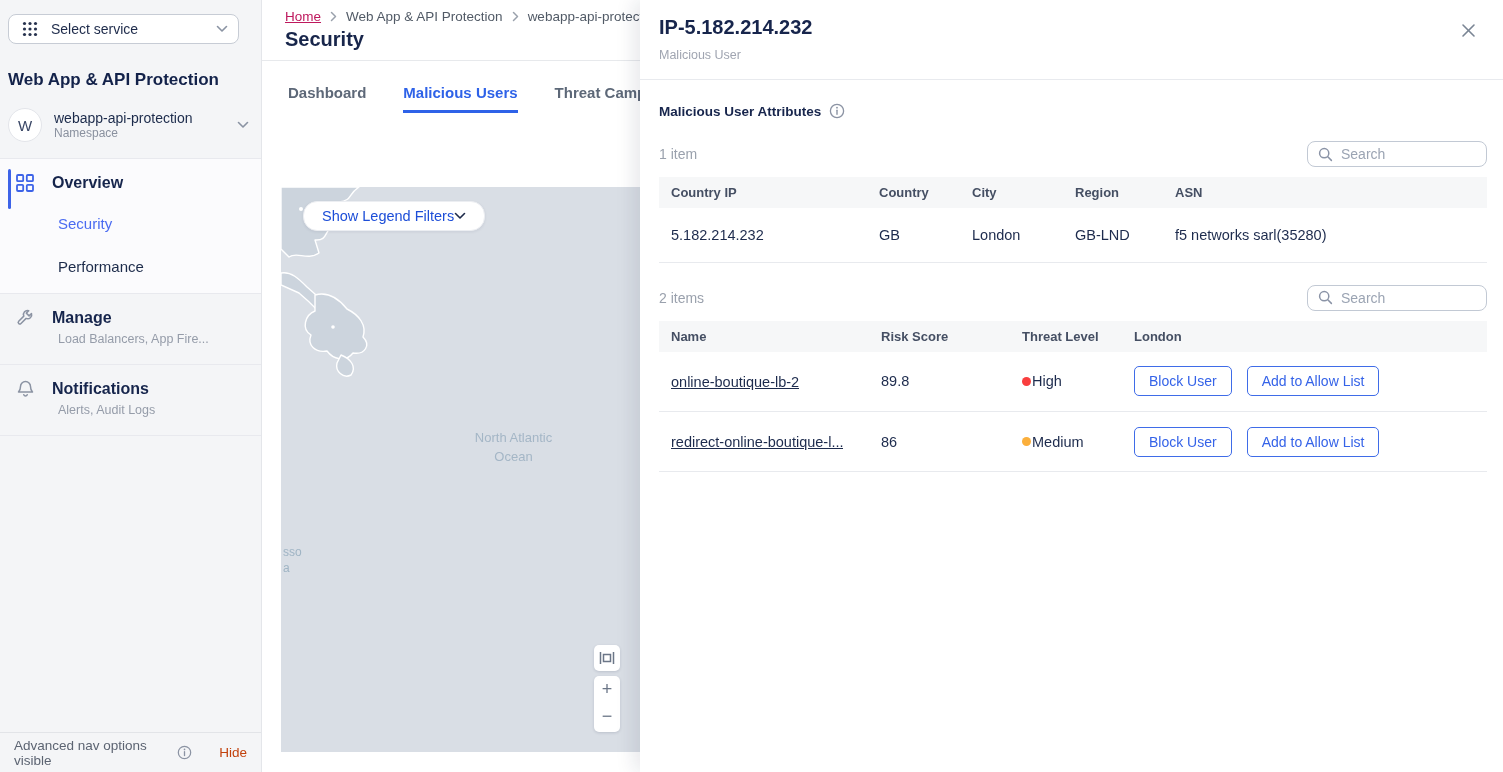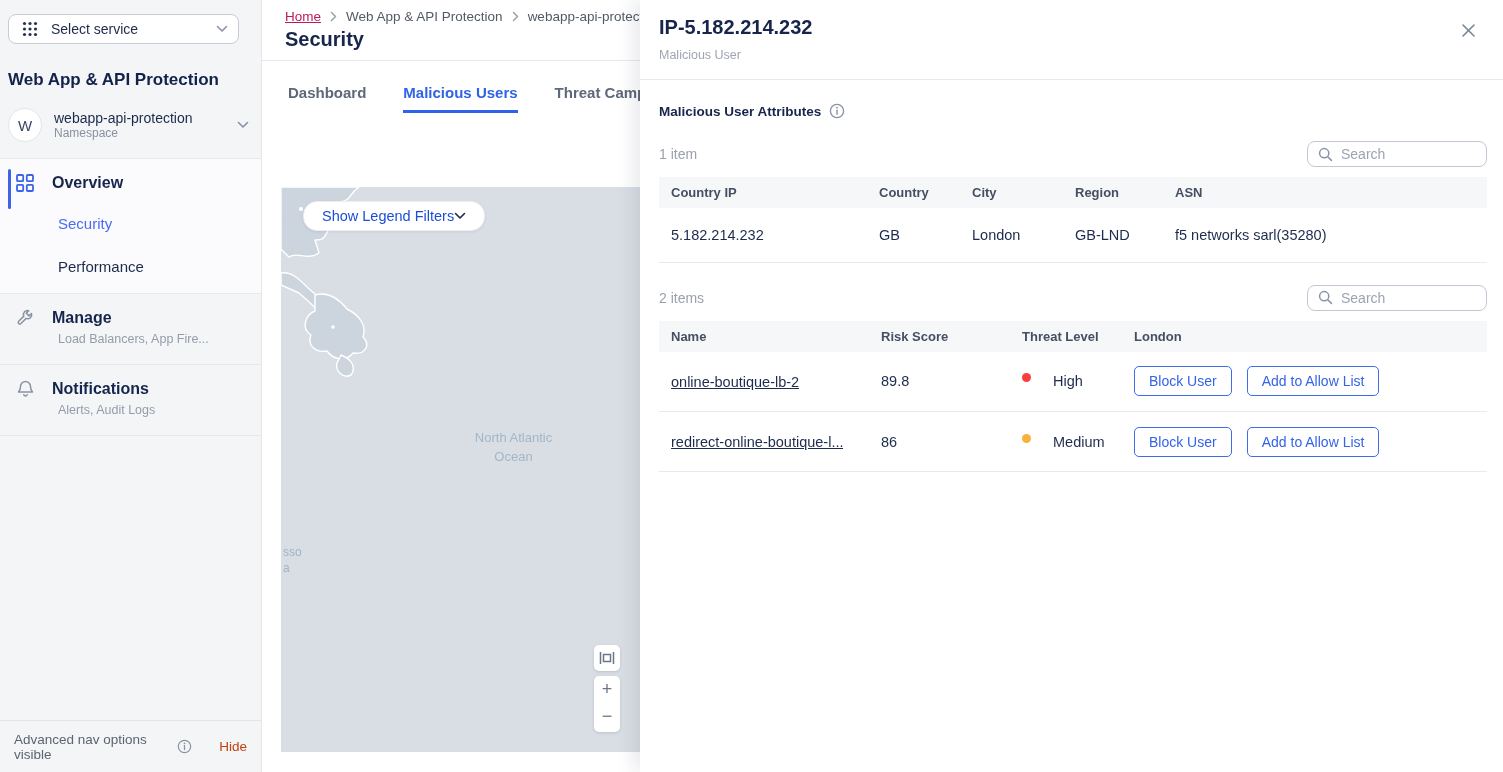--- a/index.html
+++ b/index.html
@@ -51,21 +51,21 @@
   }
   .nav-group-label { font-size:16px; font-weight:600; color:#16254c; }
   .nav-sub { margin:22px 0 0 44px; display:flex; flex-direction:column; gap:26px; }
   .nav-sub a { font-size:15px; text-decoration:none; color:#1c2b4a; cursor:pointer; }
   .nav-sub a.active { color:#4a6bf1; }
   .nav-group-sub { margin:4px 0 0 44px; font-size:12.5px; color:#959ca9;
     white-space:nowrap; overflow:hidden; text-overflow:ellipsis; max-width:190px; }
   .nav-icon { width:22px; display:flex; justify-content:center; flex:none; }
 
   .sidebar-footer {
-    position:absolute; left:0; right:0; bottom:0; height:52px;
+    position:absolute; left:0; right:0; bottom:0; height:40px;
     border-top:1px solid #e2e4e8; display:flex; align-items:center; padding:17px 14px; gap:7px;
     background:#f4f5f7;
   }
   .sidebar-footer .txt { font-size:13.5px; color:#5c6472; }
   .sidebar-footer .hide-link { font-size:13.5px; color:#c2410c; margin-left:20px; cursor:pointer; }
 
   
   .main { position:absolute; left:262px; top:0; width:1241px; height:772px; background:#fff; }
   .breadcrumb { position:absolute; left:23px; top:9px; display:flex; align-items:center; gap:9px;
     font-size:13.5px; color:#515a66; white-space:nowrap; }
@@ -143,21 +143,21 @@
     padding:8px 12px; height:31px;
   }
   table.data td {
     font-size:14.5px; color:#1d2b4d; padding:8px 12px; border-bottom:1px solid #e8eaee;
     background:#fff;
   }
   .tableA td { height:54px; }
   .tableB td { height:60px; }
   .name-link { color:#1d2b4d; text-decoration:underline; cursor:pointer;
     display:inline-block; max-width:100%; overflow:hidden; text-overflow:ellipsis; white-space:nowrap; vertical-align:middle; }
-  .threat { display:flex; gap:22px; }
+  .threat { display:flex; align-items:center; gap:1px; }
   .dot { width:9px; height:9px; border-radius:50%; flex:none; }
   .actions-cell { display:flex; gap:15px; align-items:center; }
   .btn-outline {
     height:30px; padding:0 14px; background:#fff; border:1px solid #3f6ce8; border-radius:5px;
     color:#3563e8; font-size:14px; cursor:pointer; font-family:"Liberation Sans",sans-serif;
     white-space:nowrap;
   }
 </style>
 </head>
 <body>

